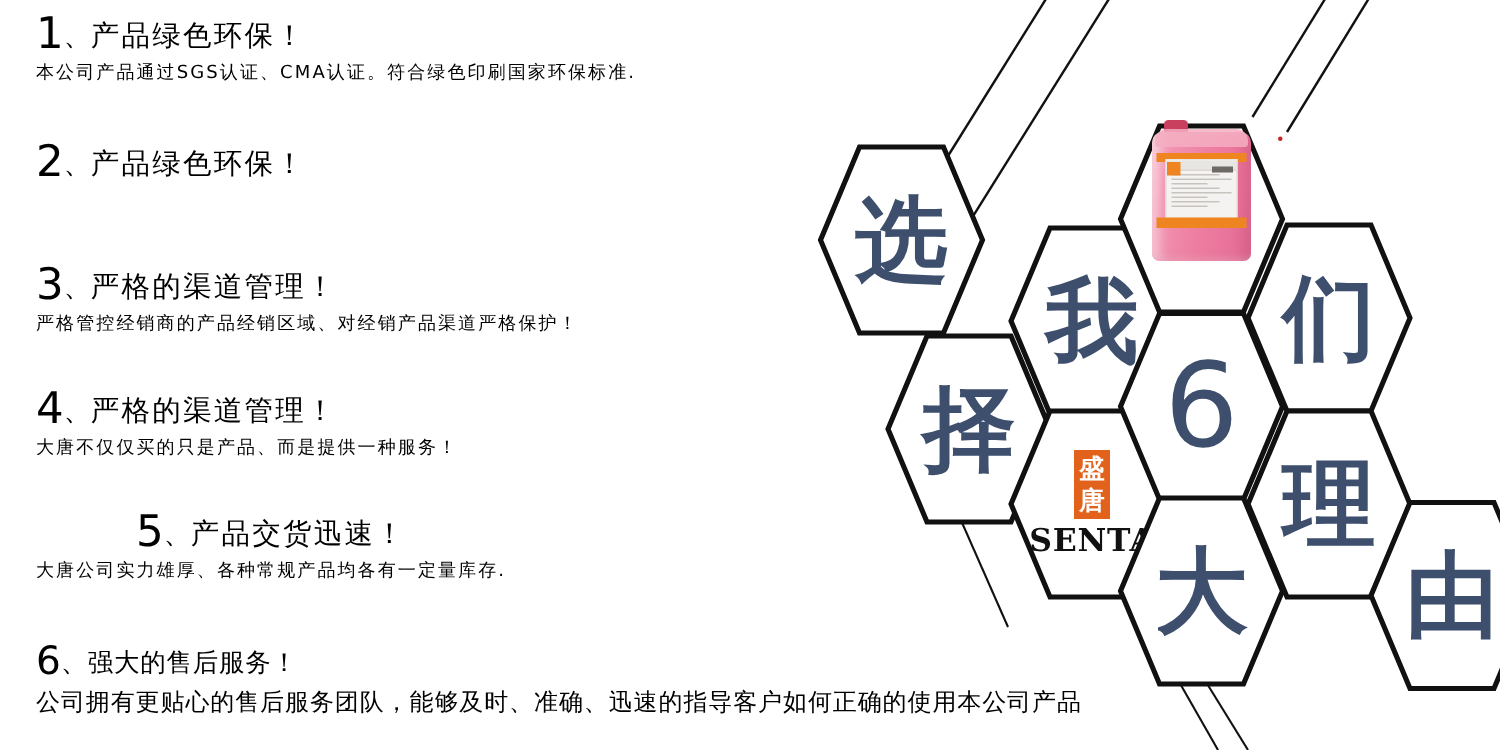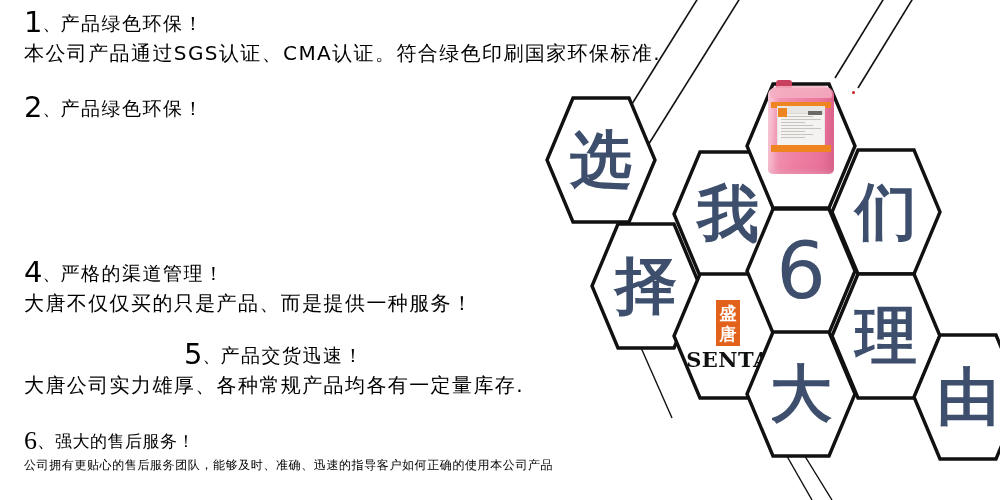--- a/index.html
+++ b/index.html
@@ -44,28 +44,28 @@
     font-size: 18px;
   }
   .feature .title {
     font-size: 19px;
     letter-spacing: 1.5px;
   }
   .feature .detail {
     display: block;
     white-space: nowrap;
     color: #000000;
-    font-size: 20px;
+    font-size: 12px;
     letter-spacing: 1.4px;
     margin-top: 5px;
     line-height: 1.1;
   }
   .feature.f6 .num { font-size: 26px; }
   .feature.f6 .title { font-size: 17px; letter-spacing: 0.5px; }
-  .feature.f6 .detail { font-size: 12px; letter-spacing: 0.6px; }
+  .feature.f6 .detail { font-size: 16px; letter-spacing: 0.6px; }
 
   
   .deco-lines {
     position: absolute;
     left: 0; top: 0;
     width: 1000px; height: 500px;
     pointer-events: none;
   }
 
   
@@ -255,32 +255,36 @@
 
     <div class="feature f1" style="top:8px;">
       <span class="headline"><span class="num">1</span><span class="dun">、</span><span class="title">产品绿色环保！</span></span>
       <span class="detail">本公司产品通过SGS认证、CMA认证。符合绿色印刷国家环保标准.</span>
     </div>
 
     <div class="feature f2" style="top:93px;">
       <span class="headline"><span class="num">2</span><span class="dun">、</span><span class="title">产品绿色环保！</span></span>
     </div>
 
+    <div class="feature f3" style="top:175px;">
+      <span class="headline"><span class="num">3</span><span class="dun">、</span><span class="title">严格的渠道管理！</span></span>
+      <span class="detail">严格管控经销商的产品经销区域、对经销产品渠道严格保护！</span>
+    </div>
 
     <div class="feature f4" style="top:258px;">
       <span class="headline"><span class="num">4</span><span class="dun">、</span><span class="title">严格的渠道管理！</span></span>
       <span class="detail">大唐不仅仅买的只是产品、而是提供一种服务！</span>
     </div>
 
     <div class="feature f5" style="top:340px;text-align:center;">
       <span class="headline"><span class="num">5</span><span class="dun">、</span><span class="title">产品交货迅速！</span></span>
       <span class="detail">大唐公司实力雄厚、各种常规产品均各有一定量库存.</span>
     </div>
 
-    <div class="feature f6" style="top:428px;font-family:Liberation Serif, serif;">
+    <div class="feature f6" style="top:428px;">
       <span class="headline"><span class="num">6</span><span class="dun">、</span><span class="title">强大的售后服务！</span></span>
       <span class="detail">公司拥有更贴心的售后服务团队，能够及时、准确、迅速的指导客户如何正确的使用本公司产品</span>
     </div>
 
   </div>
 
   <div class="honeycomb">
 
     <div class="hex" style="left:545px; top:96px;">
       <svg class="hexsvg" viewBox="0 0 112 128">

